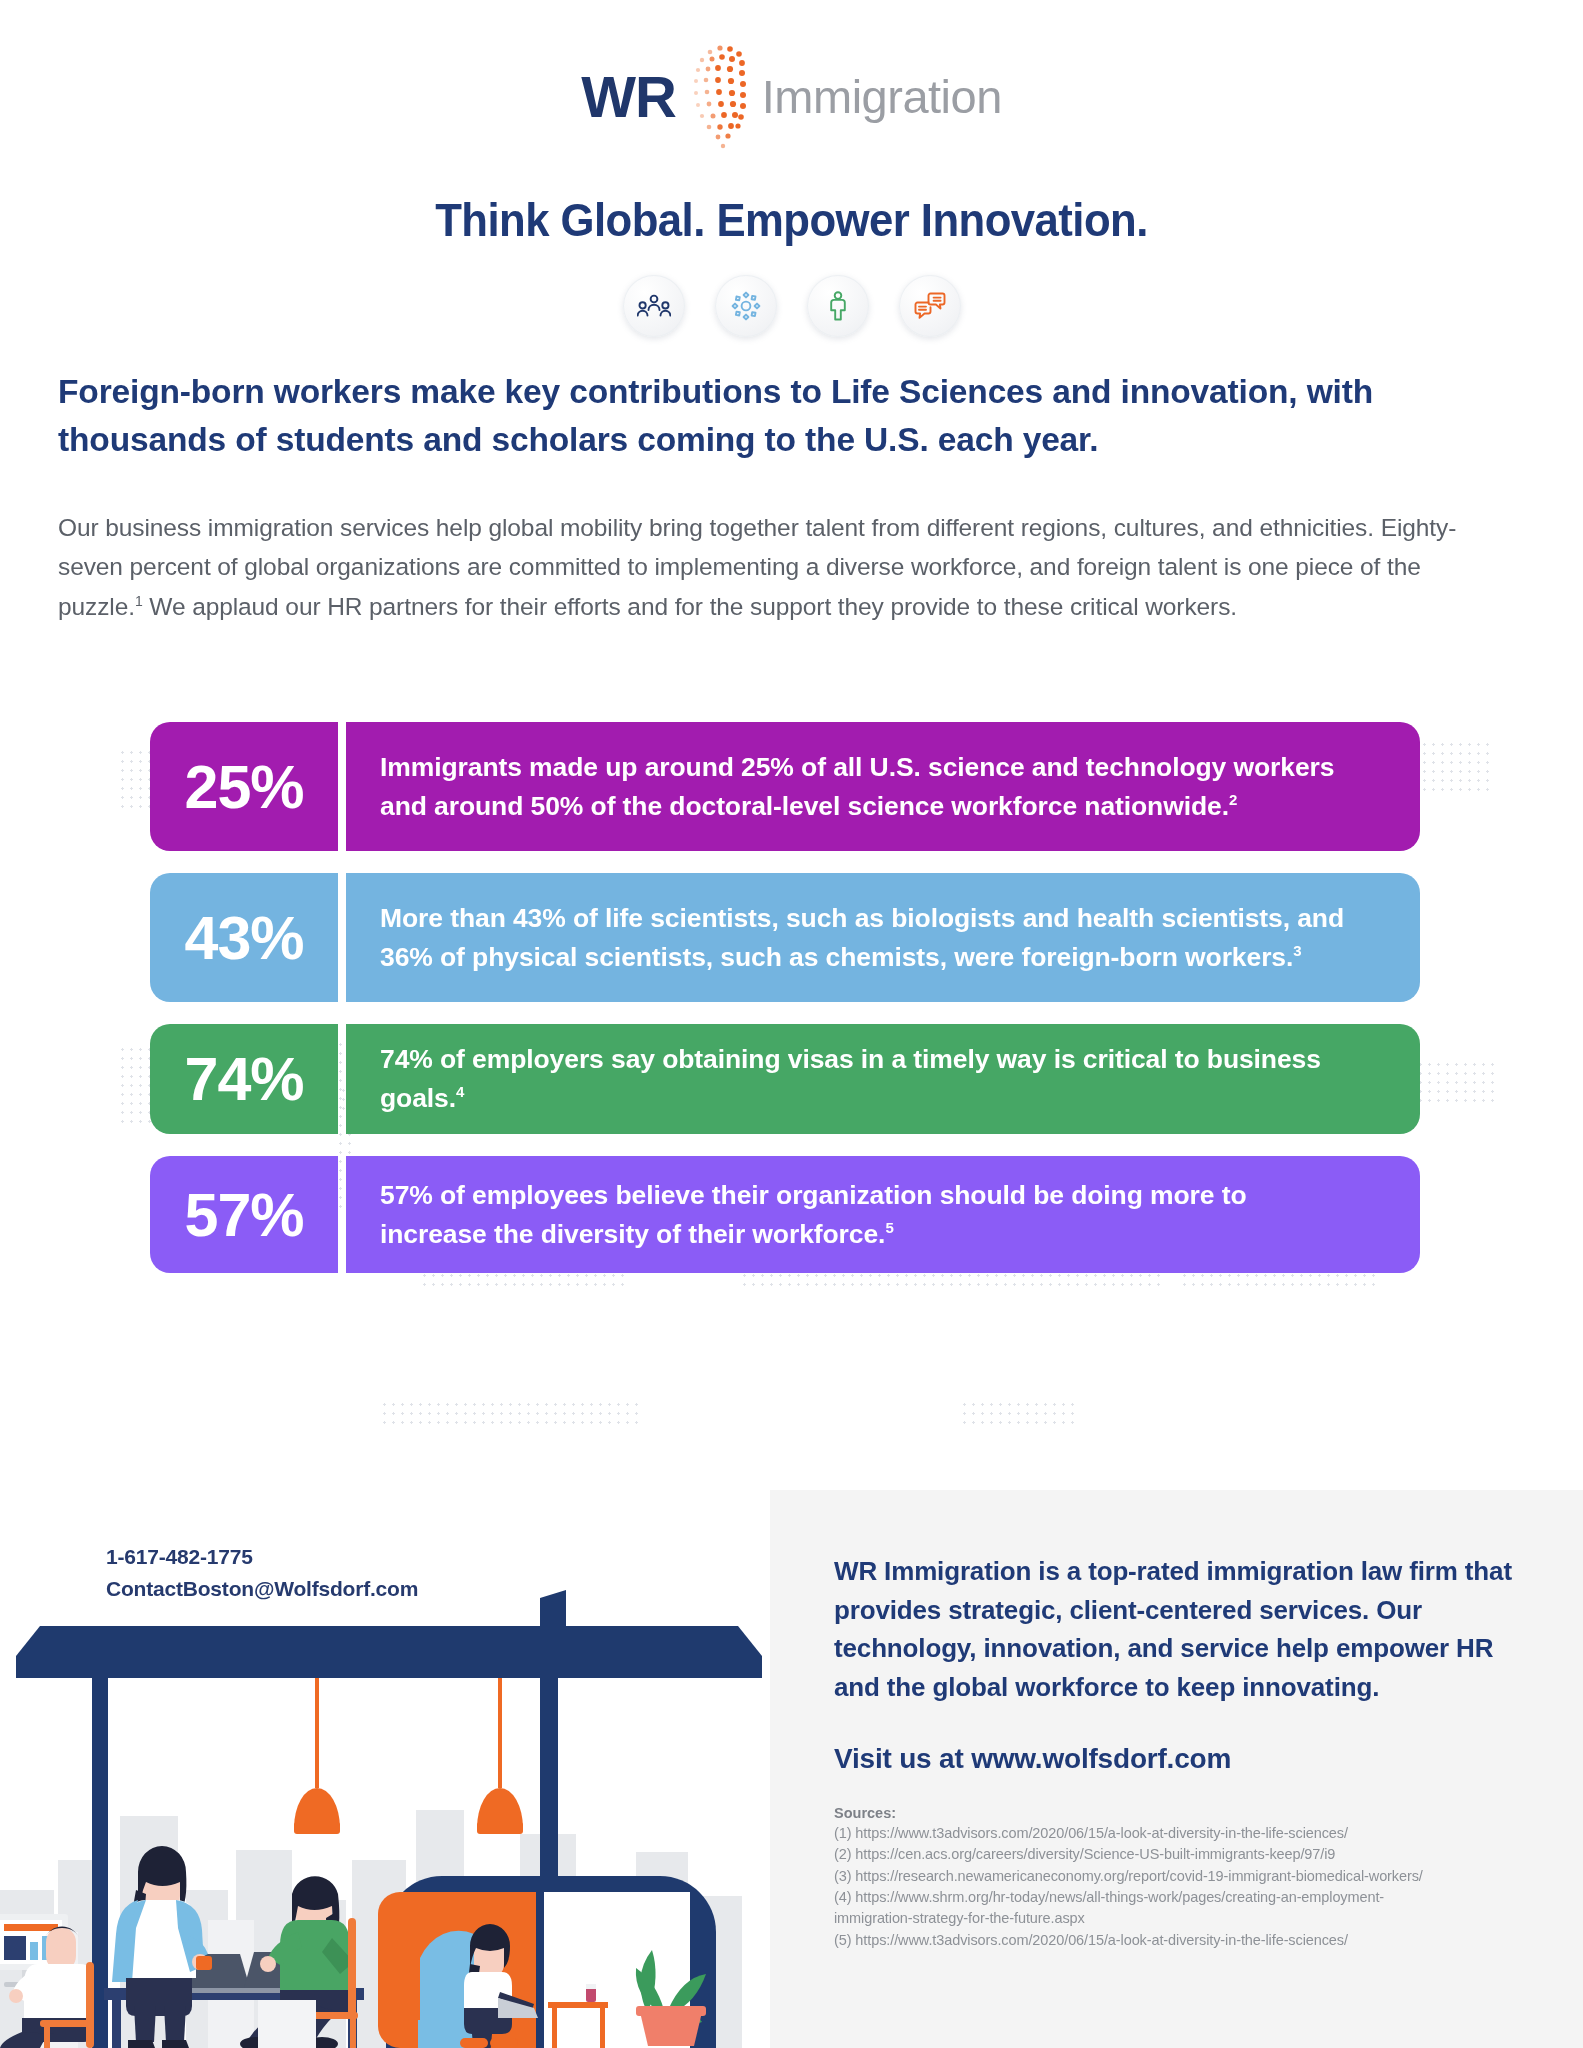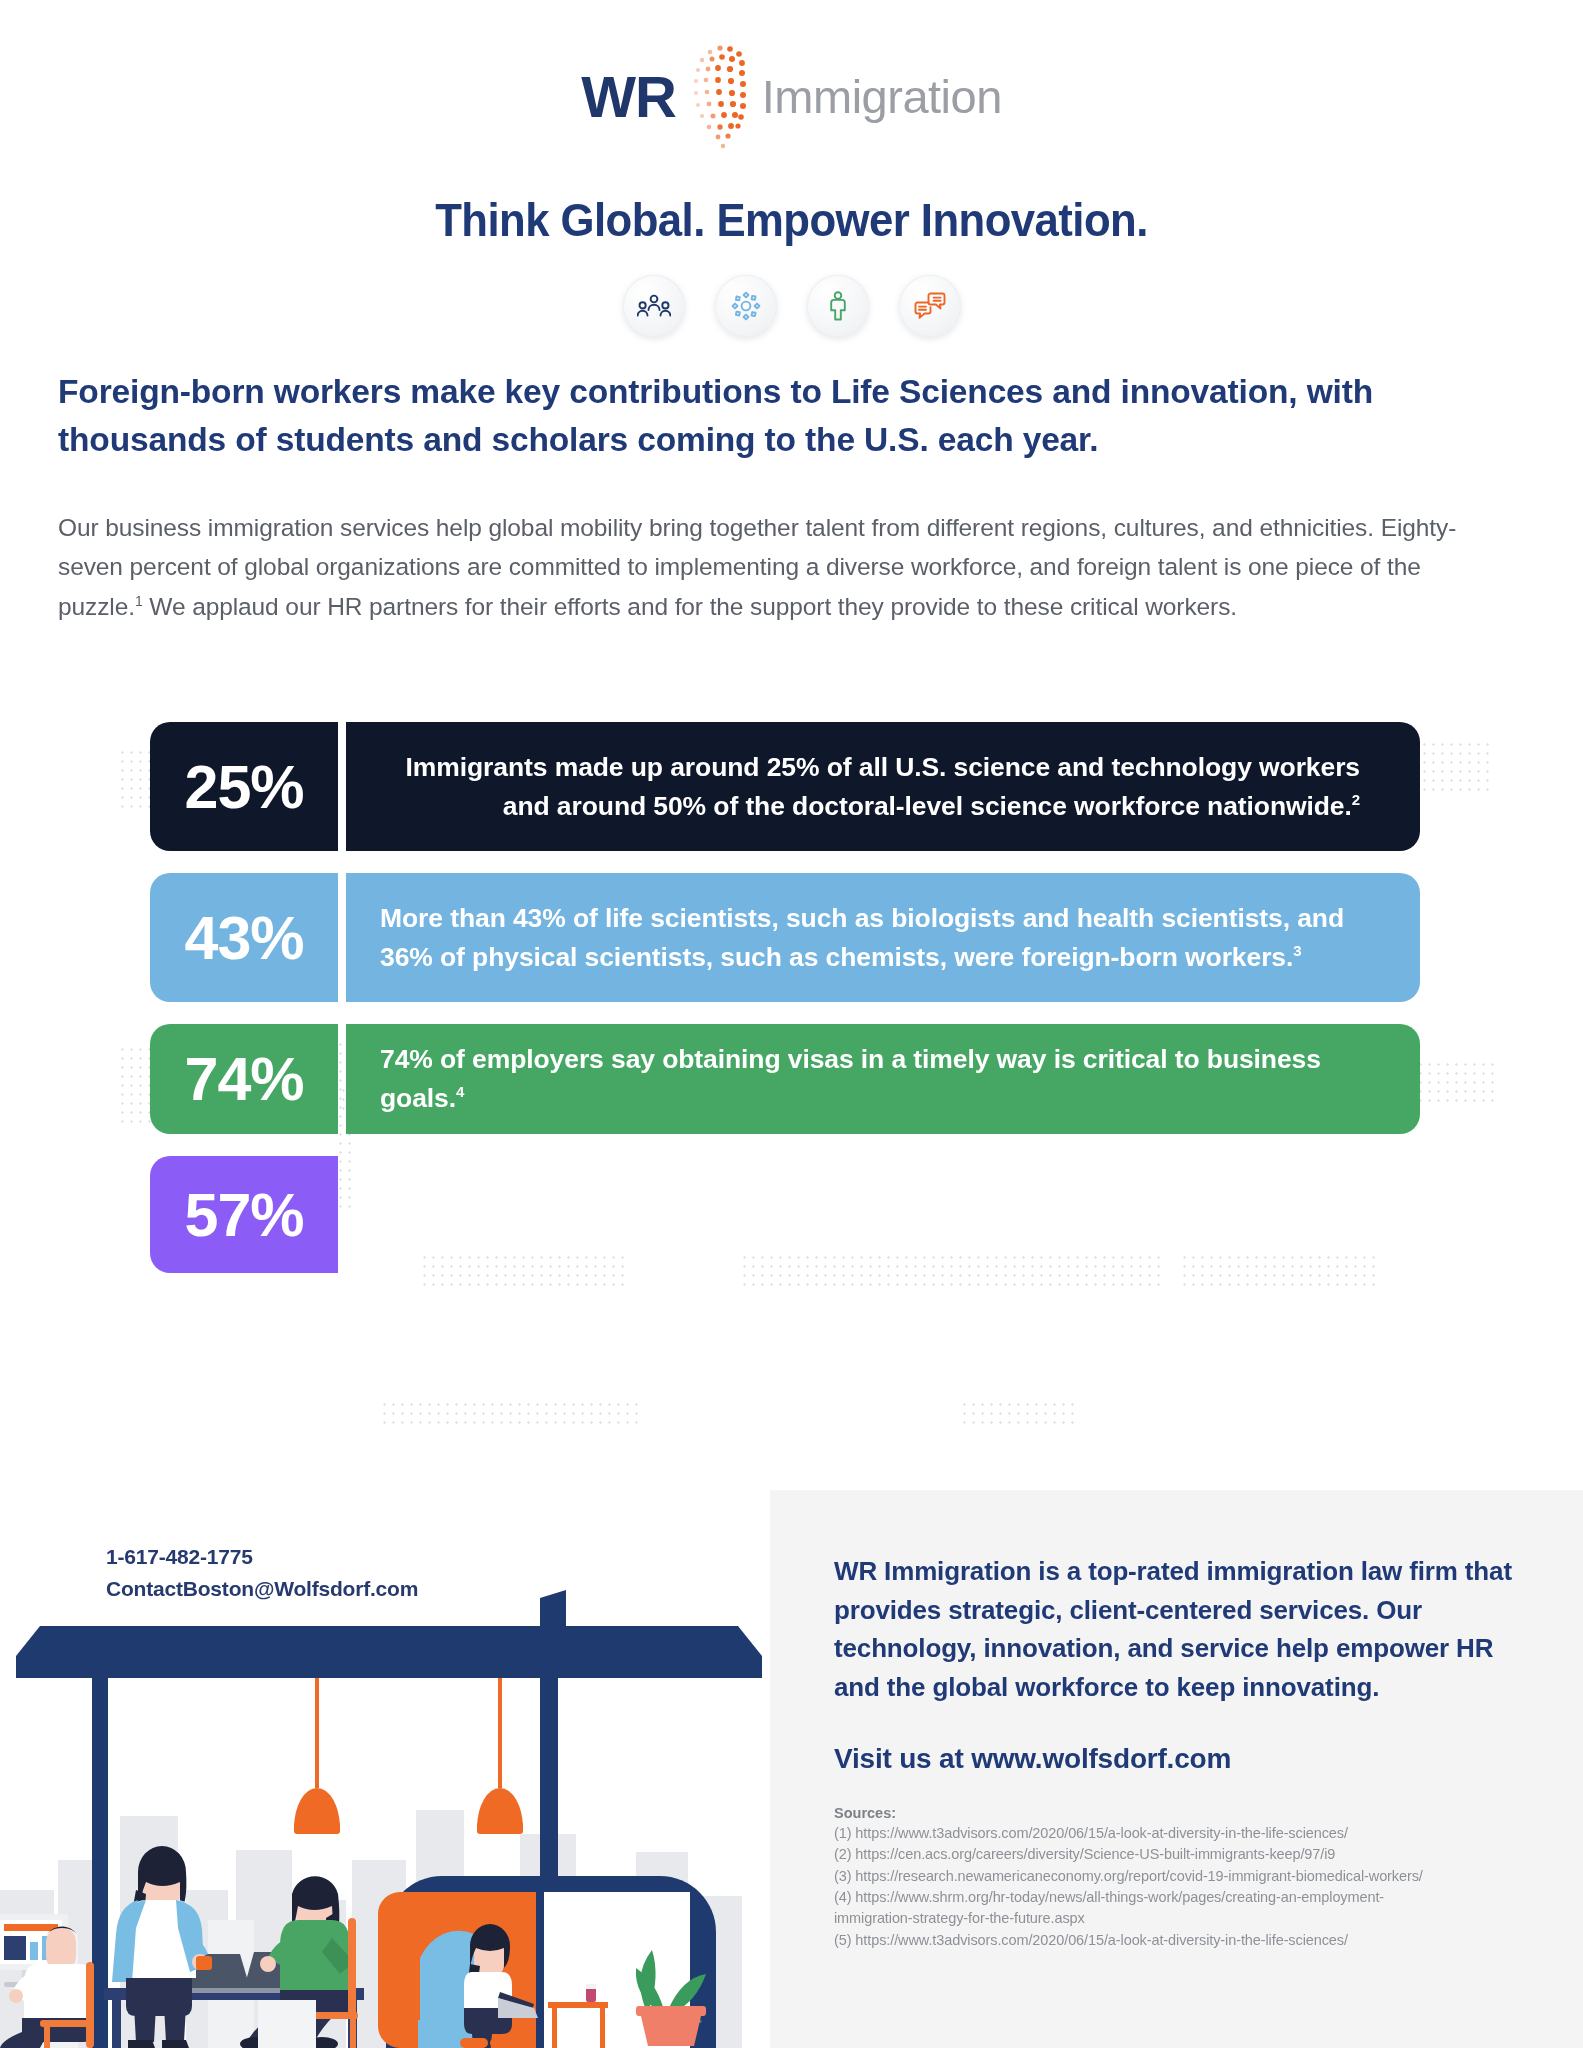--- a/index.html
+++ b/index.html
@@ -90,21 +90,21 @@
   .stat-body {
     flex: 1 1 auto;
     border-radius: 0 20px 20px 0;
     margin-left: 8px;
     display: flex; align-items: center;
     padding: 18px 60px 18px 34px;
     color: #ffffff; font-weight: 700; font-size: 26.5px; line-height: 1.46;
     letter-spacing: -.1px;
   }
   .stat-body sup { font-size: 15px; vertical-align: super; font-weight: 700; }
-  .stat-row.r0 .stat-num, .stat-row.r0 .stat-body { background: #0f172a; text-align: right; }
+  .stat-row.r0 .stat-num, .stat-row.r0 .stat-body { background: #a21caf; }
   .stat-row.r1 .stat-num, .stat-row.r1 .stat-body { background: #74b4e0; }
   .stat-row.r2 .stat-num, .stat-row.r2 .stat-body { background: #46a765; }
   .stat-row.r3 .stat-num, .stat-row.r3 .stat-body { background: #8b5cf6; }
   .stat-row.r0 { height: 129px; }
   .stat-row.r1 { height: 129px; }
   .stat-row.r2 { height: 110px; }
   .stat-row.r3 { height: 117px; }
 
   
   .contact {
@@ -277,20 +277,23 @@
 
   <div class="stat-row r2">
     <div class="stat-num">74%</div>
     <div class="stat-body">
       <span><span>74% of employers say obtaining visas in a timely way is critical to business goals.</span><sup>4</sup></span>
     </div>
   </div>
 
   <div class="stat-row r3">
     <div class="stat-num">57%</div>
+    <div class="stat-body">
+      <span><span>57% of employees believe their organization should be doing more to increase the diversity of their workforce.</span><sup>5</sup></span>
+    </div>
   </div>
 
 </div>
 
 <div class="contact">
   <div>1-617-482-1775</div>
   <div>ContactBoston@Wolfsdorf.com</div>
 </div>
 
 <div class="illustration">

